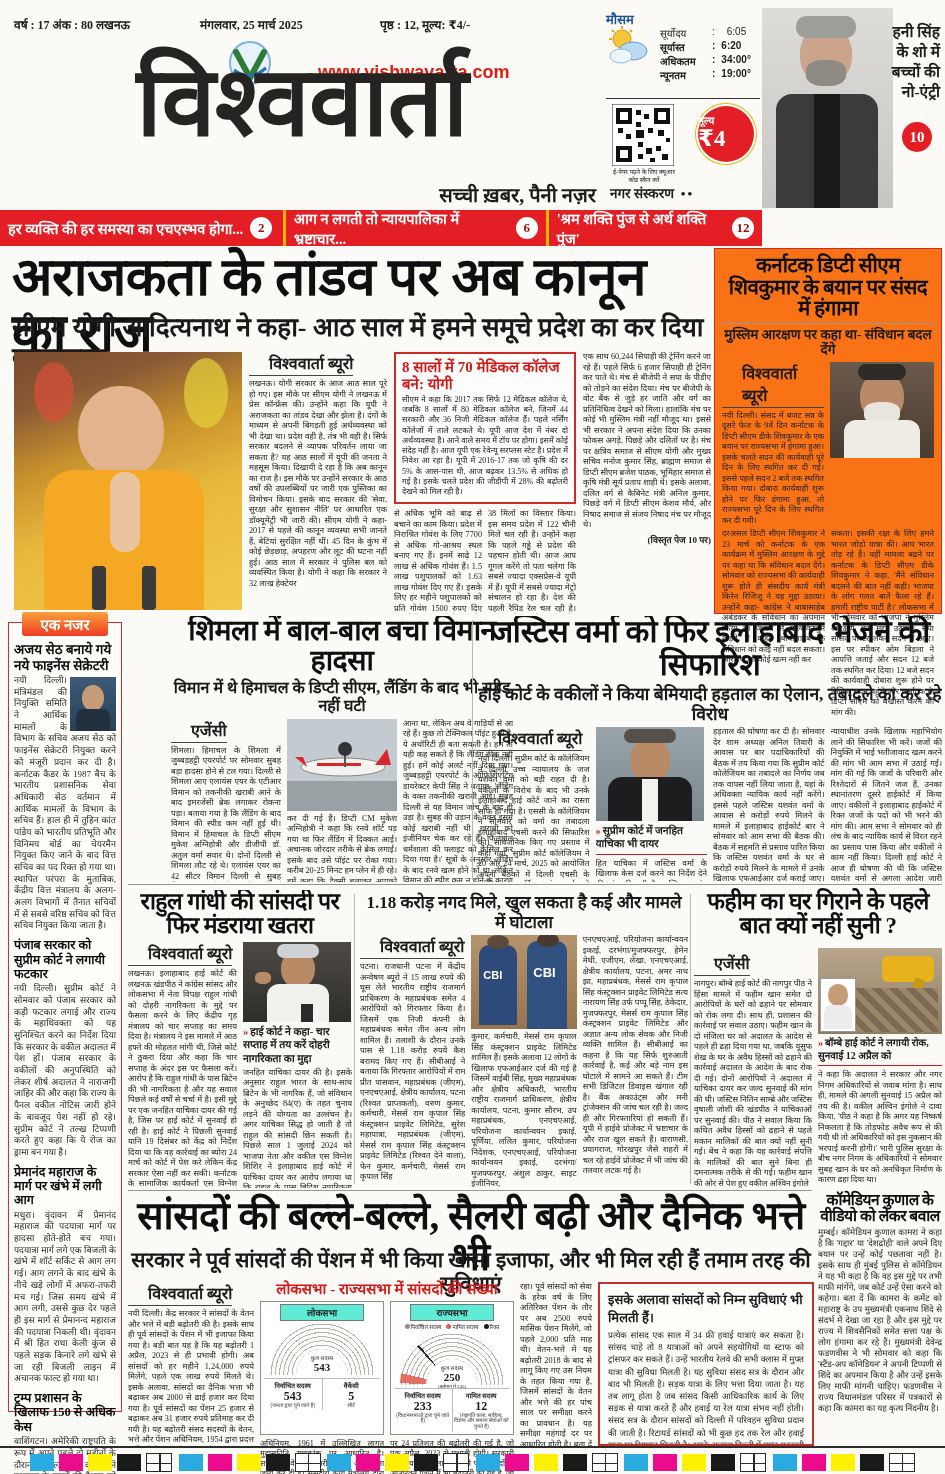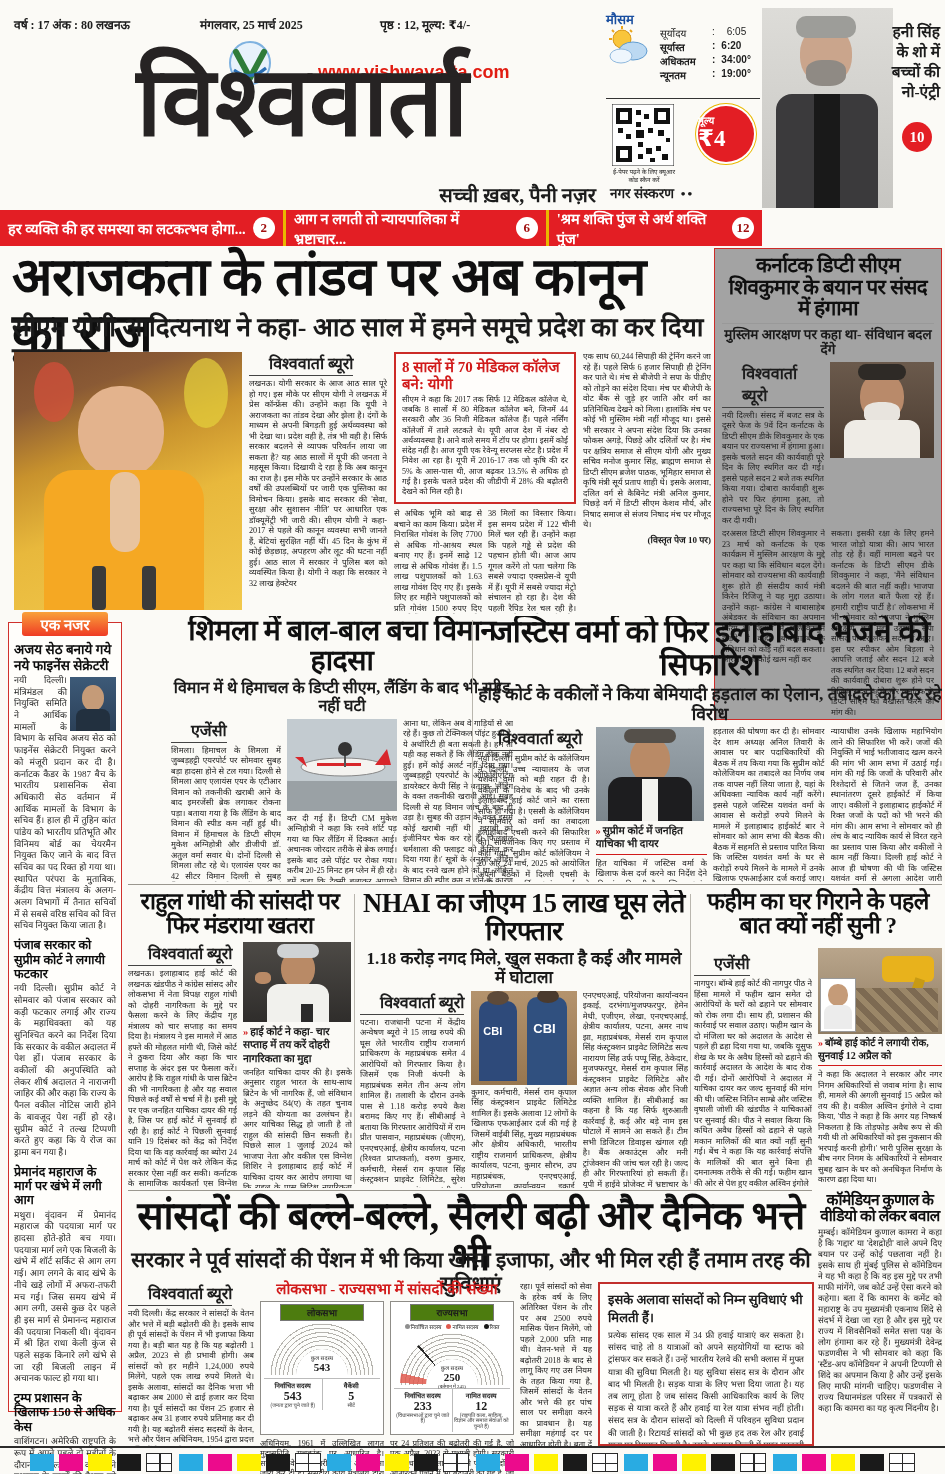--- a/index.html
+++ b/index.html
@@ -23,21 +23,21 @@
   
   .teaser{display:flex;align-items:center;background:#e31e24;color:#fff;font-weight:bold;
           font-size:14.5px;padding:0 8px;gap:7px;}
   .teaser .num{background:#fff;color:#a01010;border-radius:50%;width:22px;height:22px;line-height:22px;
           text-align:center;font-size:13px;flex:0 0 auto;}
   
   .sideitem h4{margin:6px 0 2px;font-size:12.5px;line-height:1.15;color:#0d0d0d;}
   .sideitem p{margin:0;font-size:9px;line-height:1.3;text-align:justify;color:#262626;}
   
   .panel{border:1px solid #8f8d88;background:#fff;position:relative;padding:4px 3px 2px;}
-  .panel .tab{margin:-2px auto 2px;width:70%;border:1px solid #777;background:#4d7c0f;
+  .panel .tab{margin:-2px auto 2px;width:70%;border:1px solid #777;background:#5eead4;
       font-size:9px;font-weight:bold;text-align:center;padding:1px 0;}
   .semi{position:relative;margin:2px auto 0;width:104px;height:52px;border-radius:104px 104px 0 0;
       background:repeating-radial-gradient(circle at 50% 100%, #b5b3ae 0 1px, #fdfdfb 1px 4.2px);}
   .semi .hole{position:absolute;left:50%;bottom:0;transform:translateX(-50%);width:52px;height:26px;
       border-radius:52px 52px 0 0;background:#fff;text-align:center;}
   .semi .hole .lbl{font-size:5.8px;margin-top:5px;}
   .semi .hole .val{font-size:11px;font-weight:bold;line-height:1;}
   .stats{display:flex;margin-top:3px;border-top:1px solid #bbb;}
   .stats>div{flex:1;text-align:center;padding:2px 1px;}
   .stats>div+div{border-left:1px solid #bbb;}
@@ -160,21 +160,21 @@
     <div style="position:absolute;left:34px;top:8px;width:60px;height:22px;border-radius:10px;background:#9d9d99;"></div>
     <div style="position:absolute;left:44px;top:52px;width:40px;height:26px;border-radius:40%;background:#8f8a84;"></div>
     <div style="position:absolute;left:14px;top:86px;width:102px;height:116px;border-radius:16px 16px 0 0;background:#3b3a3c;"></div>
     <div style="position:absolute;left:52px;top:86px;width:26px;height:114px;background:#191919;"></div>
   </div>
   <div class="abs b" style="left:888px;top:22px;width:52px;font-size:15.5px;line-height:1.3;text-align:right;">हनी सिंह के शो में बच्चों की नो-एंट्री</div>
   <div class="abs" style="left:902px;top:122px;width:30px;height:30px;border-radius:50%;background:#e31e24;color:#fff;font-weight:bold;font-size:15px;line-height:30px;text-align:center;">10</div>
 
   <div class="abs" style="left:0;top:210px;width:762px;height:36px;background:#e9b800;display:flex;gap:3px;">
     <div class="teaser" style="flex:1.15;">
-      <span>हर व्यक्ति की हर समस्या का लटकत्भव होगा...</span>
+      <span>हर व्यक्ति की हर समस्या का एचएस्भव होगा...</span>
       <span class="num">2</span>
     </div>
     <div class="teaser" style="flex:1.05;">
       <span>आग न लगती तो न्यायपालिका में भ्रष्टाचार...</span>
       <span class="num">6</span>
     </div>
     <div class="teaser" style="flex:0.85;">
       <span>'श्रम शक्ति पुंज से अर्थ शक्ति पुंज'</span>
       <span class="num">12</span>
     </div>
@@ -206,21 +206,21 @@
         <div class="col body-txt">से अधिक भूमि को बाढ़ से बचाने का काम किया। प्रदेश में निराश्रित गोवंश के लिए 7700 से अधिक गो-आश्रय स्थल बनाए गए हैं। इनमें साढ़े 12 लाख से अधिक गोवंश हैं। 1.5 लाख पशुपालकों को 1.63 लाख गोवंश दिए गए हैं। इसके लिए हर महीने पशुपालकों को प्रति गोवंश 1500 रुपए दिए जा रहे हैं। मुख्यमंत्री ने कहा कि 2017 से पहले चीनी उद्योग बंदी के कगार पर था। आंदोलन होता था। गन्ना किसानों का हजारों करोड़ रुपए बकाया था। चीनी मिलें बंद होती जा रही थीं। हमने तीन नयी चीनी मिलों की स्थापना की। बंद पड़ीं 6 मिलों को फिर से शुरू कराया।</div>
         <div class="col body-txt">38 मिलों का विस्तार किया। इस समय प्रदेश में 122 चीनी मिलें चल रही हैं। उन्होंने कहा कि पहले गड्ढे से प्रदेश की पहचान होती थी। आज आप गूगल करेंगे तो पता चलेगा कि सबसे ज्यादा एक्सप्रेस-वे यूपी में हैं। यूपी में सबसे ज्यादा मेट्रो संचालन हो रहा है। देश की पहली रैपिड रेल चल रही है। 2017 से पहले यूपी डेढ़ एक्सप्रेस-वे वाला राज्य था। लखनऊ में आधी-अधूरी मेट्रो थी। योगी ने कहा कि 2017 से पहले दो लाख सिपाही के पद खाली थे। सरकार ने आते ही 1.56 लाख और अभी 60 हजार से अधिक भर्ती की है। अब सभी जिलों में पुलिस लाइन बनने जा रही है।</div>
       </div>
     </div>
     <div class="col" style="flex:0 0 128px;">
       <div class="body-txt">एक साथ 60,244 सिपाही की ट्रेनिंग करने जा रहे हैं। पहले सिर्फ 6 हजार सिपाही ही ट्रेनिंग कर पाते थे। मंच से बीजेपी ने सपा के पीडीए को तोड़ने का संदेश दिया। मंच पर बीजेपी के वोट बैंक से जुड़े हर जाति और वर्ग का प्रतिनिधित्व देखने को मिला। हालांकि मंच पर कोई भी मुस्लिम मंत्री नहीं मौजूद था। इससे भी सरकार ने अपना संदेश दिया कि उनका फोकस अगड़े, पिछड़े और दलितों पर है। मंच पर क्षत्रिय समाज से सीएम योगी और मुख्य सचिव मनोज कुमार सिंह, ब्राह्मण समाज से डिप्टी सीएम ब्रजेश पाठक, भूमिहार समाज से कृषि मंत्री सूर्य प्रताप शाही थे। इसके अलावा, दलित वर्ग से कैबिनेट मंत्री अनिल कुमार, पिछड़े वर्ग में डिप्टी सीएम केशव मौर्य, और निषाद समाज से संजय निषाद मंच पर मौजूद थे।</div>
       <div class="b" style="font-size:9px;text-align:right;margin-top:2px;">(विस्तृत पेज 10 पर)</div>
     </div>
   </div>
 
-  <div class="abs" style="left:714px;top:248px;width:228px;height:472px;border:1.5px solid #cc2b28;padding:6px 7px;box-sizing:border-box;background:#a3a3a3;">
+  <div class="abs" style="left:714px;top:248px;width:228px;height:366px;border:1.5px solid #cc2b28;padding:6px 7px;box-sizing:border-box;background:#f97316;">
     <div class="headline c" style="font-size:20.5px;">कर्नाटक डिप्टी सीएम शिवकुमार के बयान पर संसद में हंगामा</div>
     <div class="subhead c" style="font-size:13.5px;margin-top:3px;border-top:1px solid #999;padding-top:3px;">मुस्लिम आरक्षण पर कहा था- संविधान बदल देंगे</div>
     <div style="display:flex;gap:6px;margin-top:4px;">
       <div style="flex:1;overflow:hidden;">
         <span class="byline">विश्ववार्ता ब्यूरो</span>
         <div class="body-txt">नयी दिल्ली। संसद में बजट सत्र के दूसरे फेज के 9वें दिन कर्नाटक के डिप्टी सीएम डीके शिवकुमार के एक बयान पर राज्यसभा में हंगामा हुआ। इसके चलते सदन की कार्यवाही पूरे दिन के लिए स्थगित कर दी गई। इससे पहले सदन 2 बजे तक स्थगित किया गया। दोबारा कार्यवाही शुरू होने पर फिर हंगामा हुआ, तो राज्यसभा पूरे दिन के लिए स्थगित कर दी गयी।</div>
       </div>
       <div class="photo" style="flex:0 0 104px;height:96px;background:linear-gradient(#6b5a4c,#4a3b30);">
         <div style="position:absolute;left:30px;top:10px;width:44px;height:50px;border-radius:48%;background:#b98a6a;"></div>
         <div style="position:absolute;left:28px;top:2px;width:48px;height:16px;border-radius:8px;background:#2e2a26;"></div>
@@ -330,21 +330,20 @@
         </div>
         <div class="cap"><span class="chev">»</span><span>हाई कोर्ट ने कहा- चार सप्ताह में तय करें दोहरी नागरिकता का मुद्दा</span></div>
         <div class="body-txt" style="margin-top:3px;">जनहित याचिका दायर की है। इसके अनुसार राहुल भारत के साथ-साथ ब्रिटेन के भी नागरिक हैं, जो संविधान के अनुच्छेद 84(ए) के तहत चुनाव लड़ने की योग्यता का उल्लंघन है। अगर याचिका सिद्ध हो जाती है तो राहुल की सांसदी छिन सकती है। पिछले साल 1 जुलाई 2024 को भाजपा नेता और वकील एस विग्नेश शिशिर ने इलाहाबाद हाई कोर्ट में याचिका दायर कर आरोप लगाया था कि राहुल के पास ब्रिटिश नागरिकता भी है।</div>
       </div>
     </div>
   </div>
 
   <div class="abs vline" style="left:354px;top:894px;height:290px;"></div>
 
   <div class="abs" style="left:360px;top:890px;width:328px;height:298px;overflow:hidden;">
-    <div class="headline c" style="font-size:26.5px;">NHAI का जीएम 15 लाख घूस लेते गिरफ्तार</div>
     <div class="subhead c" style="font-size:17px;margin:3px 0;">1.18 करोड़ नगद मिले, खुल सकता है कई और मामले में घोटाला</div>
     <div class="cols" style="margin-top:2px;">
       <div class="col">
         <span class="byline">विश्ववार्ता ब्यूरो</span>
         <div class="body-txt">पटना। राजधानी पटना में केंद्रीय अन्वेषण ब्यूरो ने 15 लाख रुपये की घूस लेते भारतीय राष्ट्रीय राजमार्ग प्राधिकरण के महाप्रबंधक समेत 4 आरोपियों को गिरफ्तार किया है। जिसमें एक निजी कंपनी के महाप्रबंधक समेत तीन अन्य लोग शामिल हैं। तलाशी के दौरान उनके पास से 1.18 करोड़ रुपये कैश बरामद किए गए हैं। सीबीआई ने बताया कि गिरफ्तार आरोपियों में राम प्रीत पासवान, महाप्रबंधक (जीएम), एनएचएआई, क्षेत्रीय कार्यालय, पटना (रिश्वत प्राप्तकर्ता), वरुण कुमार, कर्मचारी, मेसर्स राम कृपाल सिंह कंस्ट्रक्शन प्राइवेट लिमिटेड, सुरेश महापात्रा, महाप्रबंधक (जीएम), मेसर्स राम कृपाल सिंह कंस्ट्रक्शन प्राइवेट लिमिटेड (रिश्वत देने वाला), फेन कुमार, कर्मचारी, मेसर्स राम कृपाल सिंह</div>
       </div>
       <div class="col">
         <div class="photo" style="width:106px;height:94px;background:linear-gradient(#b4936d,#97motion 0);background:linear-gradient(#b4936d,#97764f);">
           <div style="position:absolute;left:8px;top:10px;width:38px;height:80px;border-radius:10px 10px 0 0;background:#2e4a7a;"></div>
           <div style="position:absolute;left:56px;top:6px;width:40px;height:88px;border-radius:10px 10px 0 0;background:#30507f;"></div>

